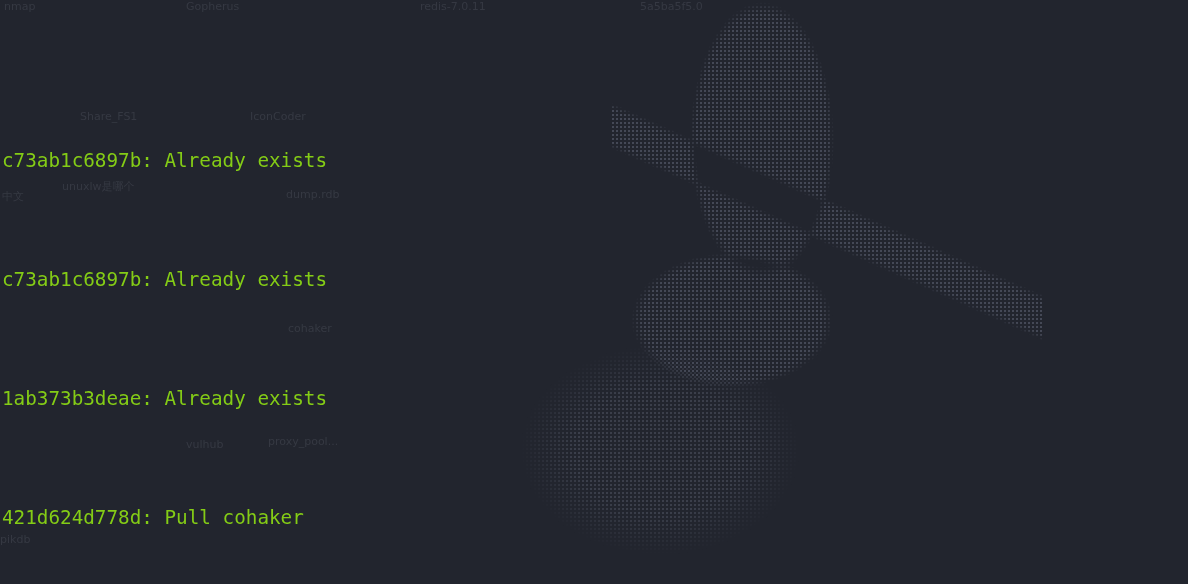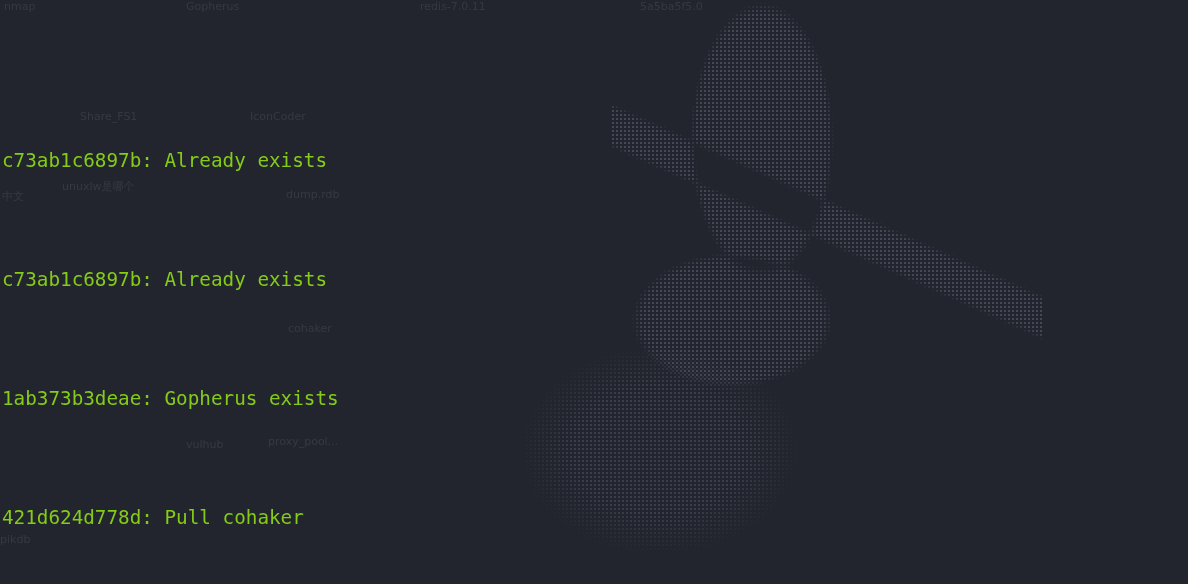--- a/index.html
+++ b/index.html
@@ -106,21 +106,21 @@
     <div class="ghost-label" style="left:268px;top:435px;">proxy_pool...</div>
     <div class="ghost-label" style="left:288px;top:322px;">cohaker</div>
     <div class="ghost-label" style="left:0px;top:533px;">pikdb</div>
   </div>
 
   <div class="screen">
 
     
     <div class="row fg-dim">c73ab1c6897b: Already exists</div>
     <div class="row fg-dim">c73ab1c6897b: Already exists</div>
-    <div class="row fg-dim">1ab373b3deae: Gopherus exists</div>
+    <div class="row fg-dim">1ab373b3deae: Already exists</div>
     <div class="row fg-dim">421d624d778d: Pull cohaker</div>
     
     
     
 
     
     
 
     
 

